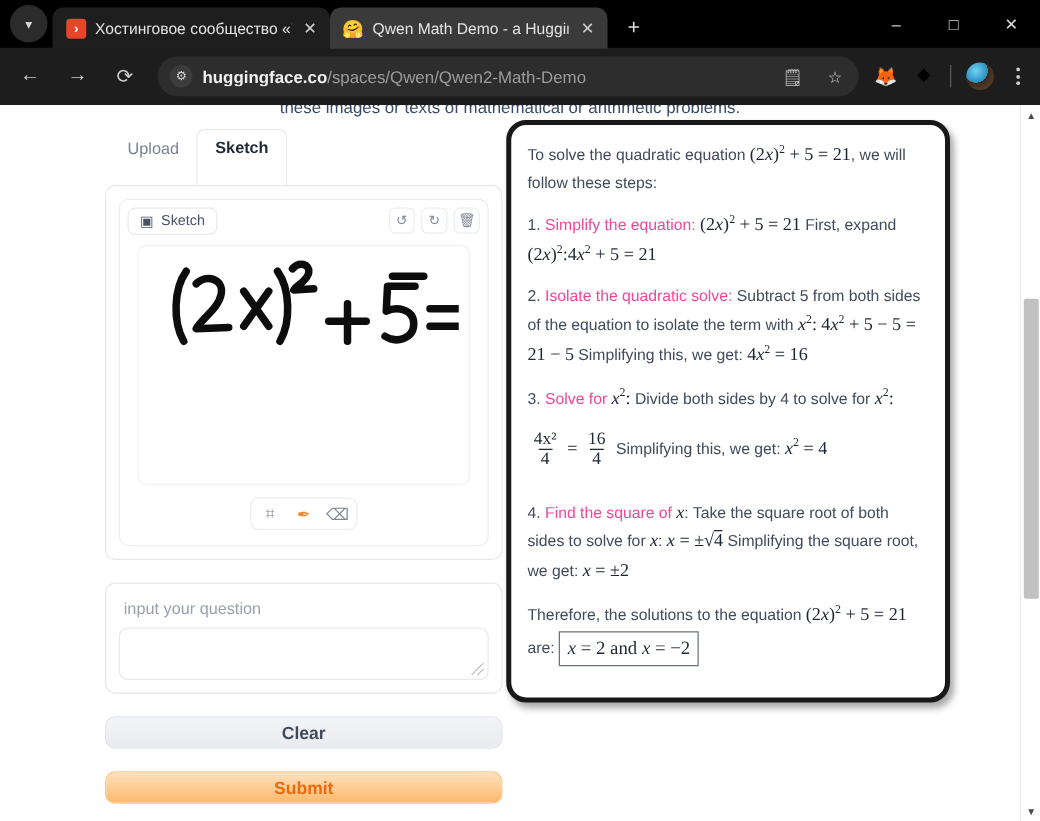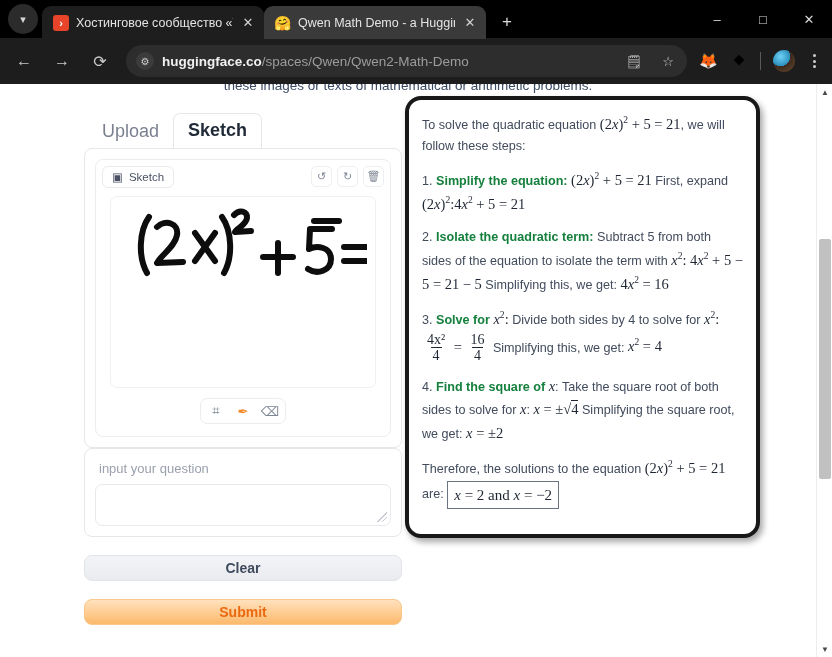--- a/index.html
+++ b/index.html
@@ -96,21 +96,21 @@
   .scrollbar { position:absolute; right:0; top:0; width:16px; height: 573px; background:#ffffff; border-left: 1px solid #ededed; }
   .sb-arrow { width:16px; height:16px; display:flex; align-items:center; justify-content:center; color:#4a4a4a; font-size: 8px; }
   .sb-arrow.bottom { position:absolute; bottom:0; left:0; }
   .sb-thumb { position:absolute; left: 2px; top: 155px; width: 12px; height: 240px; background:#c1c1c1; border-radius: 2px; }
 
   
   .left-col { position: absolute; left: 84px; top: 32px; width: 318px; }
 
   .tabs-row { display:flex; align-items:flex-end; height: 32px; padding-left: 4px; }
   .gtab {
-    font-size: 18px; padding: 6px 14px 7px 14px; color:#7b8190;
+    font-size: 13px; padding: 6px 14px 23px 14px; color:#7b8190;
     border-radius: 7px 7px 0 0; position:relative; top: 1px;
   }
   .gtab.active {
     background:#ffffff; color:#1f2937; font-weight: 600;
     border: 1px solid #e6e7eb; border-bottom: 1px solid #ffffff;
   }
 
   .panel {
     background:#ffffff; border: 1px solid #e6e7eb; border-radius: 8px;
     padding: 10px; position: relative;
@@ -139,21 +139,21 @@
   .canvas svg { position:absolute; left: 6px; top: 2px; }
 
   .draw-tools {
     margin: 10px auto 4px auto; width: 86px; height: 26px;
     border: 1px solid #ebedf0; border-radius: 7px; background:#fff;
     display:flex; align-items:center; justify-content:center; gap: 9px;
   }
   .dt { width: 18px; height: 18px; display:flex; align-items:center; justify-content:center; font-size:13px; color:#7e8694; }
   .dt.active { color:#f0892a; }
 
-  .qblock { margin-top: 0; }
+  .qblock { margin-top: 18px; }
   .qlabel { font-size: 13px; color:#9aa0ad; padding: 2px 4px 8px 4px; }
   .qinput {
     width: 100%; height: 42px; border: 1px solid #e8e9ed; border-radius: 7px;
     background:#fff; position: relative;
   }
   .resize-grip {
     position:absolute; right: 3px; bottom: 3px; width: 10px; height: 10px;
     background:
       linear-gradient(135deg, transparent 0 48%, #c8cbd1 48% 56%, transparent 56% 100%),
       linear-gradient(135deg, transparent 0 72%, #c8cbd1 72% 80%, transparent 80% 100%);
@@ -172,27 +172,27 @@
     position:absolute; left: 405px; top: 107px - 84px;
     width: 355px;
     background:#ffffff;
     border: 4px solid #181818; border-radius: 16px;
     padding: 12px 13px 13px 13px;
     font-size: 12.6px; line-height: 1.62; color:#414b5c;
     box-shadow: 3px 4px 6px rgba(0,0,0,0.35);
   }
   .answer p { margin: 0 0 11px 0; }
   .answer p:last-child { margin-bottom: 12px; }
-  .answer b { color:#15803d; font-weight: 700; }
+  .answer b { color:#ec4899; font-weight: 400; }
   .m { font-family: "Liberation Serif", serif; color:#1f2633; font-size: 14.5px; }
   .m sup { font-size: 0.66em; vertical-align: super; }
   .mi { font-style: italic; }
   .frac {
     display: inline-flex; flex-direction: column; align-items:center;
-    vertical-align: middle; margin: 0 3px; font-family:"Liberation Serif", serif;
+    vertical-align: middle; margin: 12px 3px; font-family:"Liberation Serif", serif;
     font-size: 14px; color:#1f2633; line-height: 1.12;
   }
   .frac .num { padding: 0 2px; }
   .frac .den { padding: 0 2px; border-top: 1.4px solid #1f2633; }
   .sqrt { font-family:"Liberation Serif", serif; }
   .boxed {
     display:inline-block; border: 1px solid #6b7280; padding: 1px 6px;
     font-family:"Liberation Serif", serif; font-size: 15px; color:#1f2633;
     vertical-align: middle;
   }
@@ -321,21 +321,21 @@
         <p>
           <span>1.</span>
           <b>Simplify the equation:</b>
           <span class="m">(2<span class="mi">x</span>)<sup>2</sup> + 5 = 21</span>
           <span>First, expand</span>
           <span class="m">(2<span class="mi">x</span>)<sup>2</sup>:</span><span class="m">4<span class="mi">x</span><sup>2</sup> + 5 = 21</span>
         </p>
 
         <p>
           <span>2.</span>
-          <b>Isolate the quadratic term:</b>
+          <b>Isolate the quadratic solve:</b>
           <span>Subtract 5 from both sides of the equation to isolate the term with</span>
           <span class="m"><span class="mi">x</span><sup>2</sup>:</span>
           <span class="m">4<span class="mi">x</span><sup>2</sup> + 5 − 5 = 21 − 5</span>
           <span>Simplifying this, we get:</span>
           <span class="m">4<span class="mi">x</span><sup>2</sup> = 16</span>
         </p>
 
         <p>
           <span>3.</span>
           <b>Solve for</b>

